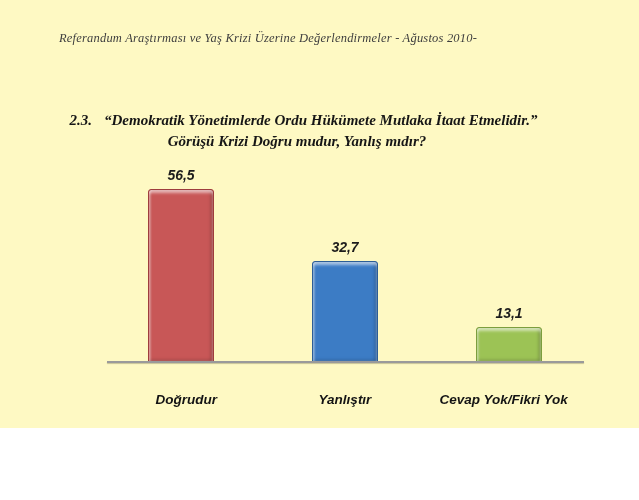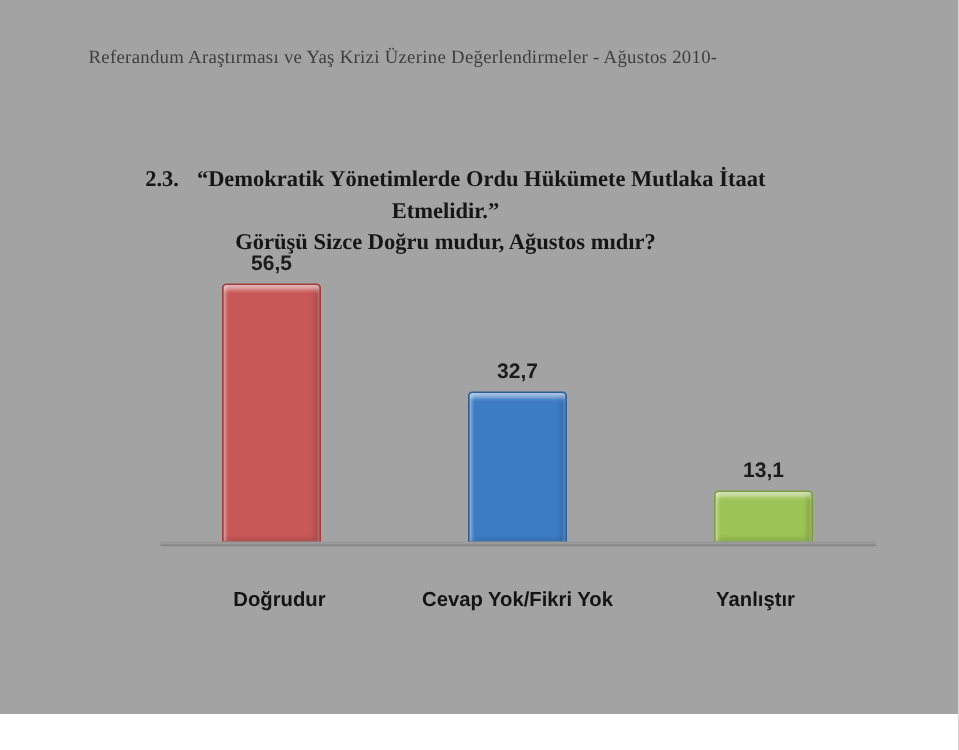--- a/index.html
+++ b/index.html
@@ -1,22 +1,23 @@
 <!DOCTYPE html>
 <html><head>
 <meta charset="utf-8">
 <style>
   html, body { margin: 0; padding: 0; background: #ffffff; }
   #page {
     position: relative;
     width: 639px;
-    height: 476px;
-    background: #a3a3a3;
+    height: 428px;
+    background: #fef9c3;
     overflow: hidden;
     font-family: "Liberation Serif", serif;
+    font-style: italic;
   }
   .header-text {
     position: absolute;
     left: 59px;
     top: 31px;
     font-size: 12.5px;
     color: #3e3e3e;
     letter-spacing: 0.2px;
     white-space: nowrap;
   }
@@ -99,21 +100,21 @@
 <body>
 
 <div id="page">
 
   <div class="header-text">Referandum Araştırması ve Yaş Krizi Üzerine Değerlendirmeler - Ağustos 2010-</div>
 
   <div class="doc-title">
     <div>
       <span class="t-num">2.3.</span><span>“Demokratik Yönetimlerde Ordu Hükümete Mutlaka İtaat Etmelidir.”</span>
     </div>
-    <div>Görüşü Sizce Doğru mudur, Ağustos mıdır?</div>
+    <div>Görüşü Krizi Doğru mudur, Yanlış mıdır?</div>
   </div>
 
   <div class="plot-area" id="plot-area">
       <div class="bar-slot">
         <div class="bar-value-label">56,5</div>
         <div class="bar" style="height: 171px; background-color: rgb(200, 87, 87); border-color: rgb(158, 61, 61);"></div>
       </div>
       <div class="bar-slot">
         <div class="bar-value-label">32,7</div>
         <div class="bar" style="height: 99px; background-color: rgb(60, 124, 197); border-color: rgb(45, 94, 150);"></div>
@@ -121,17 +122,17 @@
       <div class="bar-slot">
         <div class="bar-value-label">13,1</div>
         <div class="bar" style="height: 33px; background-color: rgb(156, 195, 85); border-color: rgb(124, 158, 62);"></div>
       </div>
     </div>
 
   <div class="axis-line"></div>
 
   <div class="cat-row" id="cat-row">
       <div class="cat-label">Doğrudur</div>
+      <div class="cat-label">Yanlıştır</div>
       <div class="cat-label">Cevap Yok/Fikri Yok</div>
-      <div class="cat-label">Yanlıştır</div>
     </div>
 
 </div>
 
 </body></html>

